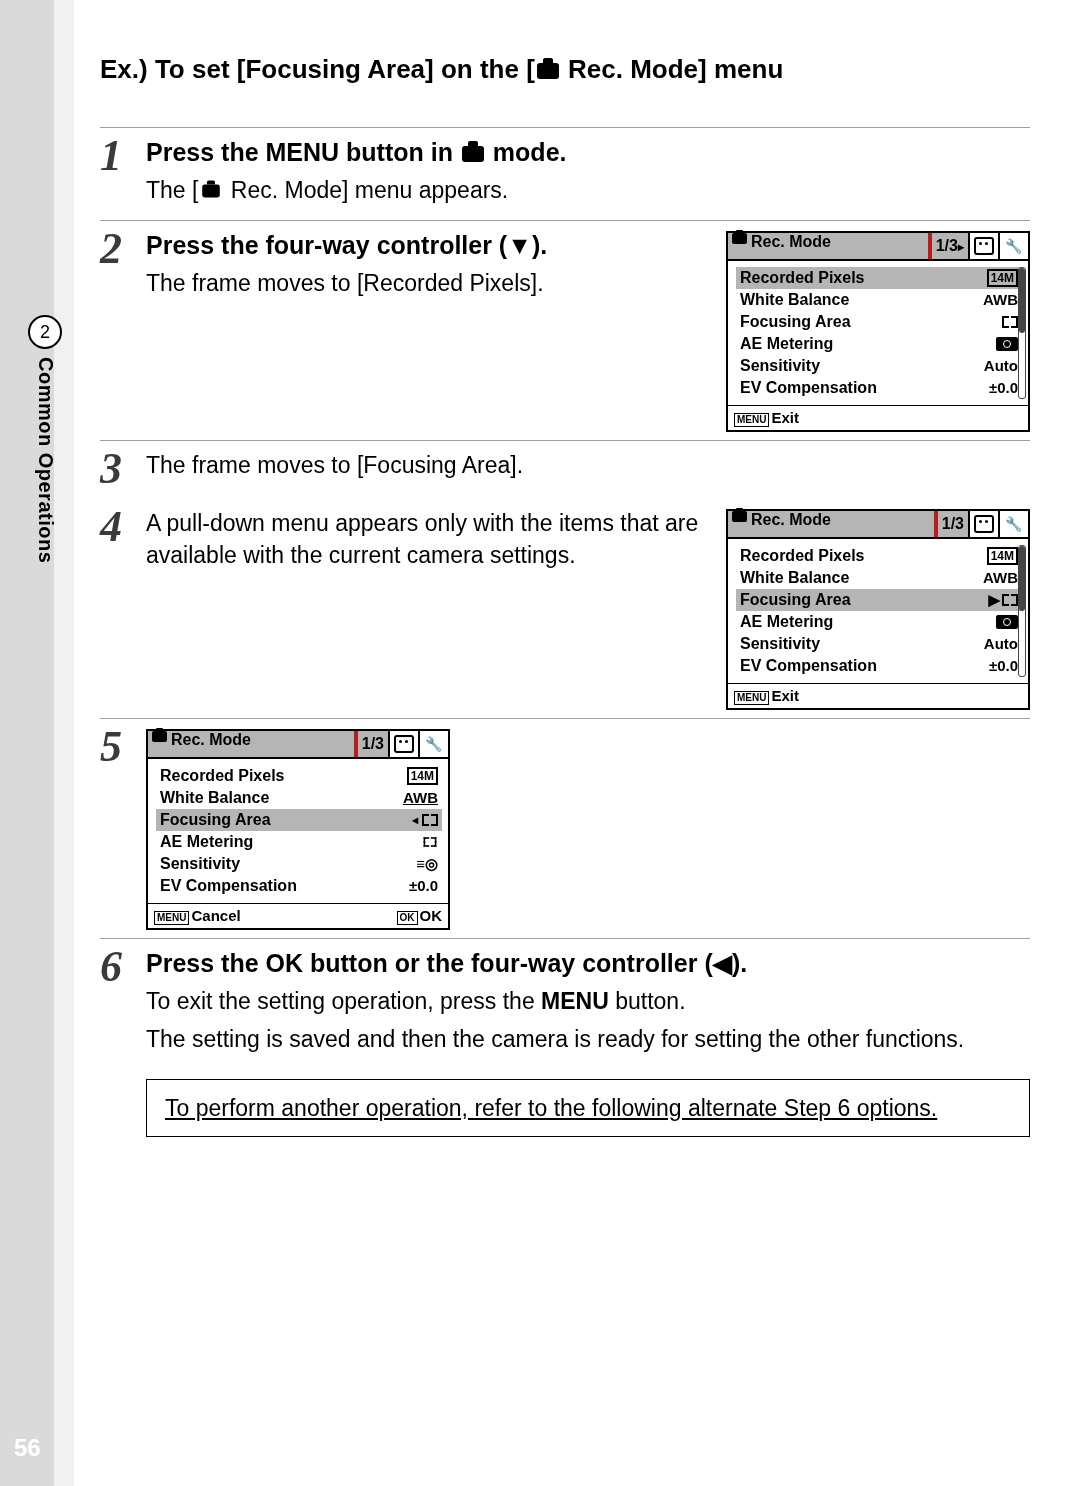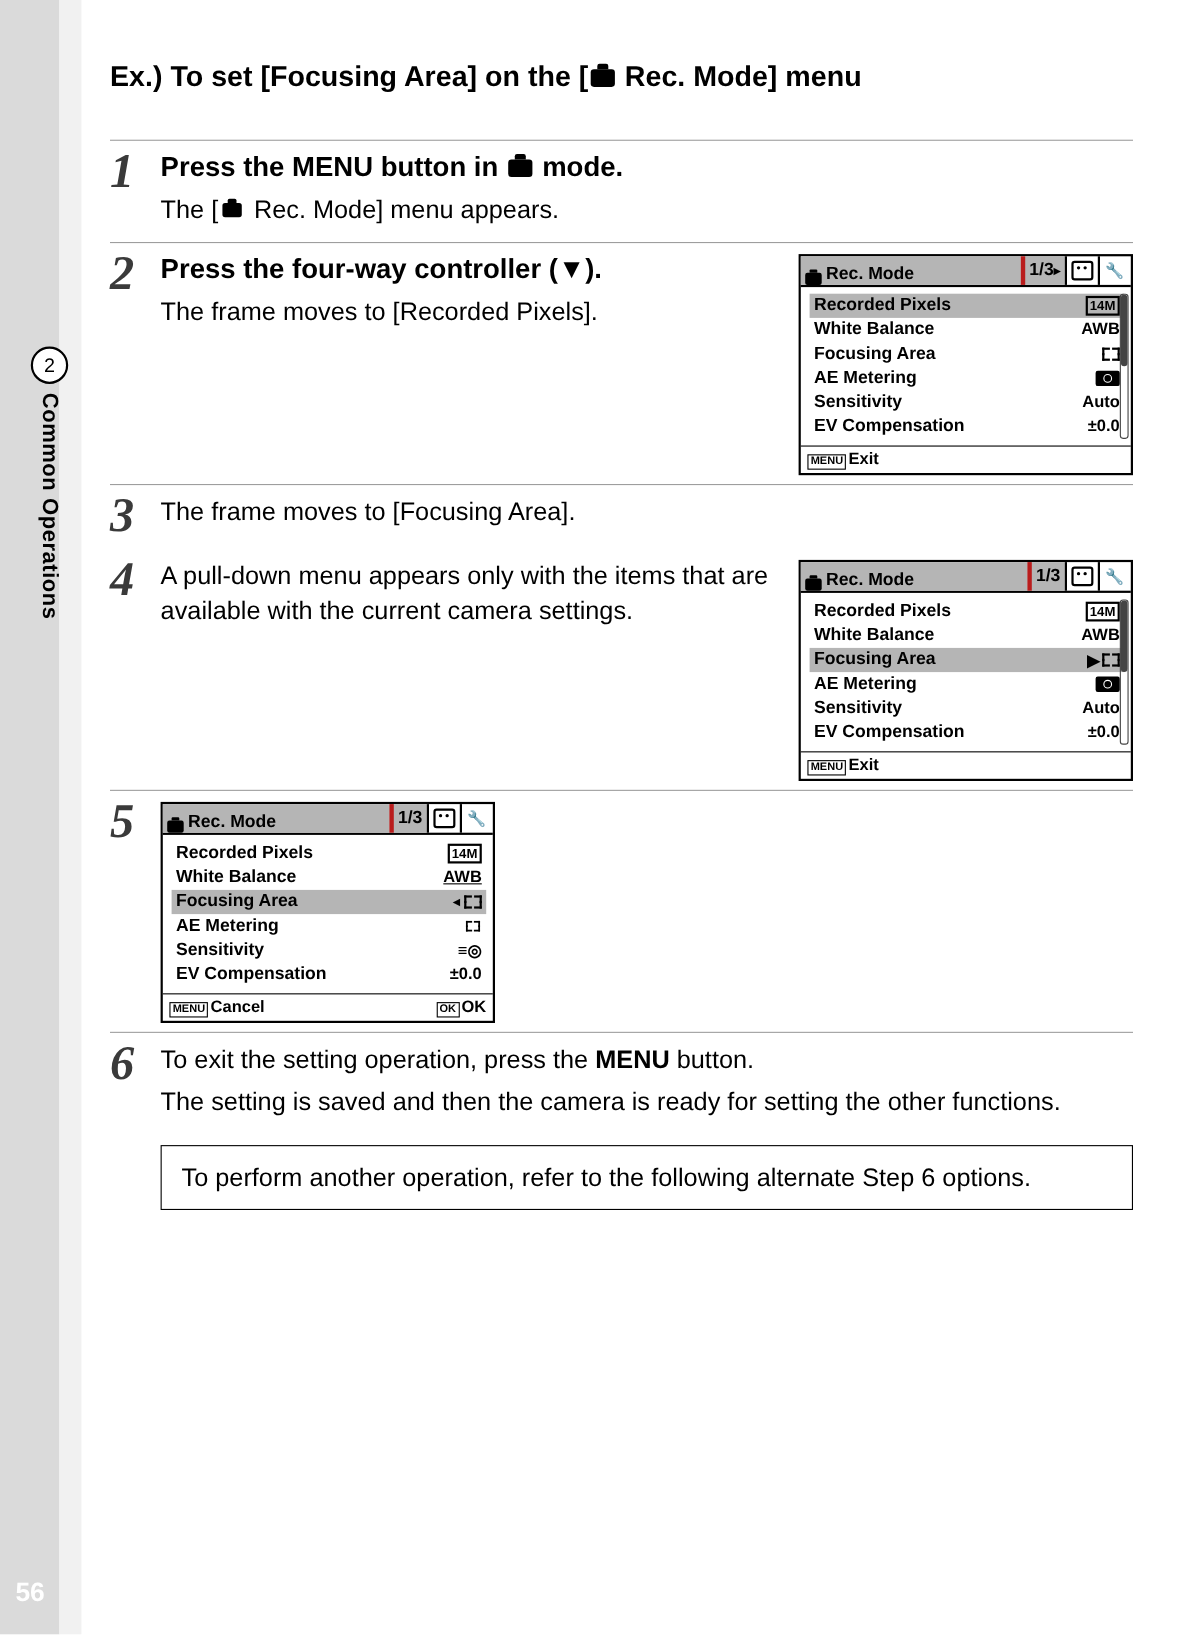--- a/index.html
+++ b/index.html
@@ -166,21 +166,21 @@
   .lcd-head {
     display: flex;
     align-items: stretch;
     border-bottom: 2px solid #000;
     height: 26px;
   }
   .lcd-head-title {
     flex: 1;
     background: #b5b5b5;
     display: flex;
-    align-items: flex-end;
+    align-items: flex-start;
     padding-left: 4px;
     gap: 4px;
   }
   .lcd-head-title .small-cam {
     width: 15px;
     height: 11px;
     background: #000;
     border-radius: 2px;
     position: relative;
     display: inline-block;
@@ -321,20 +321,21 @@
     border-radius:50%;
     box-shadow: 6px 0 0 #000;
   }
   .note-box {
     border: 1.5px solid #000;
     padding: 12px 18px;
     font-size: 23px;
     line-height: 1.4;
     margin-left: 46px;
     margin-top: 18px;
+    text-decoration: underline;
   }
   .tri-right::after { content:"▸"; font-size:12px; }
   .tri-left::before { content:"◂"; font-size:12px; margin-right:2px;}
 </style>
 </head>
 <body>
 
 <div class="page">
   <div class="gray-strip"></div>
   <div class="gray-strip-inner"></div>
@@ -565,20 +566,23 @@
             <span><span class="tiny-box">OK</span><span>OK</span></span>
           </div>
         </div>
       </div>
     </div>
 
     <div class="step">
       <div class="step-num">6</div>
       <div class="step-body">
         <div class="step-text">
+          <div class="step-title">
+            <span>Press the </span><span class="ok-word">OK</span><span> button or the four-way controller (◀).</span>
+          </div>
           <div class="body-text">
             <span>To exit the setting operation, press the </span><span class="menu-word">MENU</span><span> button.</span>
           </div>
           <div class="body-text">The setting is saved and then the camera is ready for setting the other functions.</div>
         </div>
       </div>
     </div>
 
     <div class="note-box">To perform another operation, refer to the following alternate Step 6 options.</div>
 

